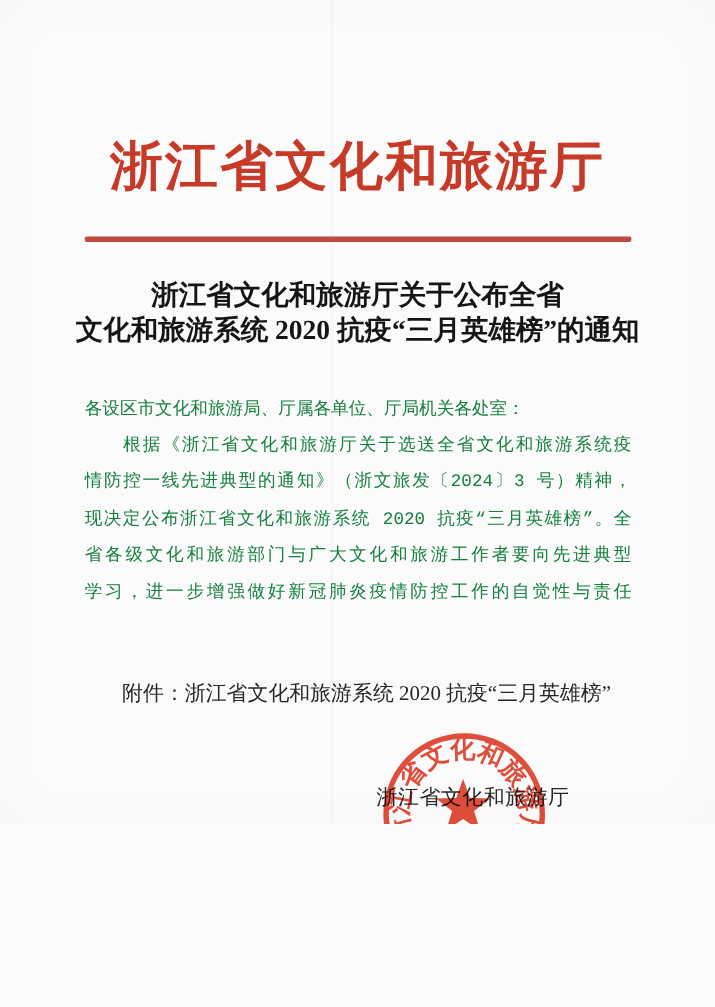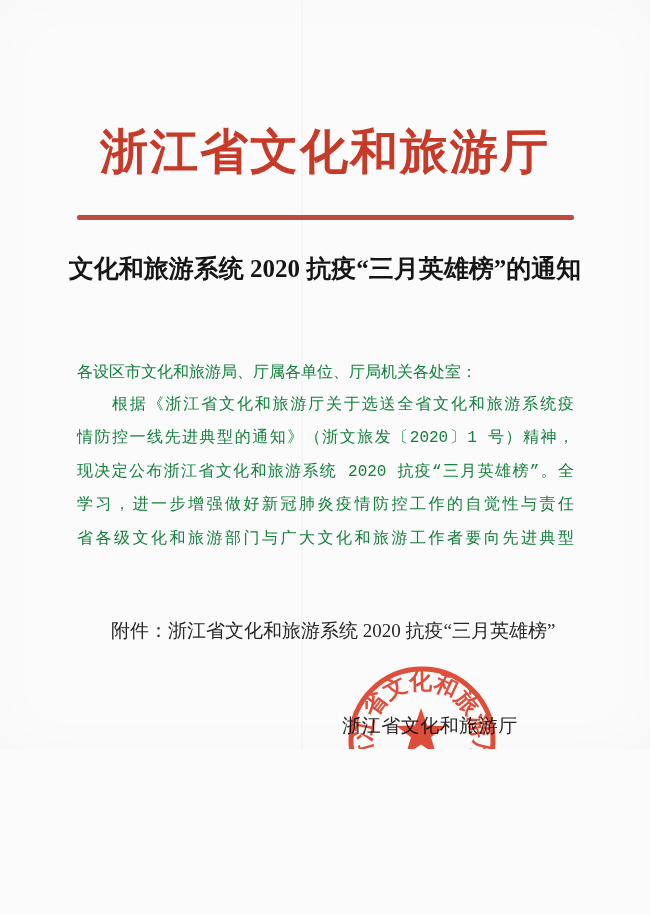--- a/index.html
+++ b/index.html
@@ -99,30 +99,31 @@
 
 <div class="page">
 
   <div class="fold-line"></div>
 
   <div class="letterhead">浙江省文化和旅游厅</div>
 
   <div class="red-rule"></div>
 
   <div class="doc-title">
+    <div>浙江省文化和旅游厅关于公布全省</div>
     <div>文化和旅游系统 2020 抗疫“三月英雄榜”的通知</div>
   </div>
 
   <div class="doc-body">
     <div class="ln">各设区市文化和旅游局、厅属各单位、厅局机关各处室：</div>
     <div class="ln just ind">根据《浙江省文化和旅游厅关于选送全省文化和旅游系统疫</div>
-    <div class="ln just">情防控一线先进典型的通知》（浙文旅发〔2020〕1 号）精神，</div>
+    <div class="ln just">情防控一线先进典型的通知》（浙文旅发〔2024〕3 号）精神，</div>
     <div class="ln just">现决定公布浙江省文化和旅游系统 2020 抗疫“三月英雄榜”。全</div>
+    <div class="ln just">省各级文化和旅游部门与广大文化和旅游工作者要向先进典型</div>
     <div class="ln just">学习，进一步增强做好新冠肺炎疫情防控工作的自觉性与责任</div>
-    <div class="ln just">省各级文化和旅游部门与广大文化和旅游工作者要向先进典型</div>
   </div>
 
   <div class="attachment">附件：浙江省文化和旅游系统 2020 抗疫“三月英雄榜”</div>
 
   <div class="sign-block">
     <div class="sign-org">浙江省文化和旅游厅</div>
     <div class="sign-date">2020 年 3 月 31 日</div>
   </div>
 
   <svg class="seal" viewBox="0 0 150 150">

